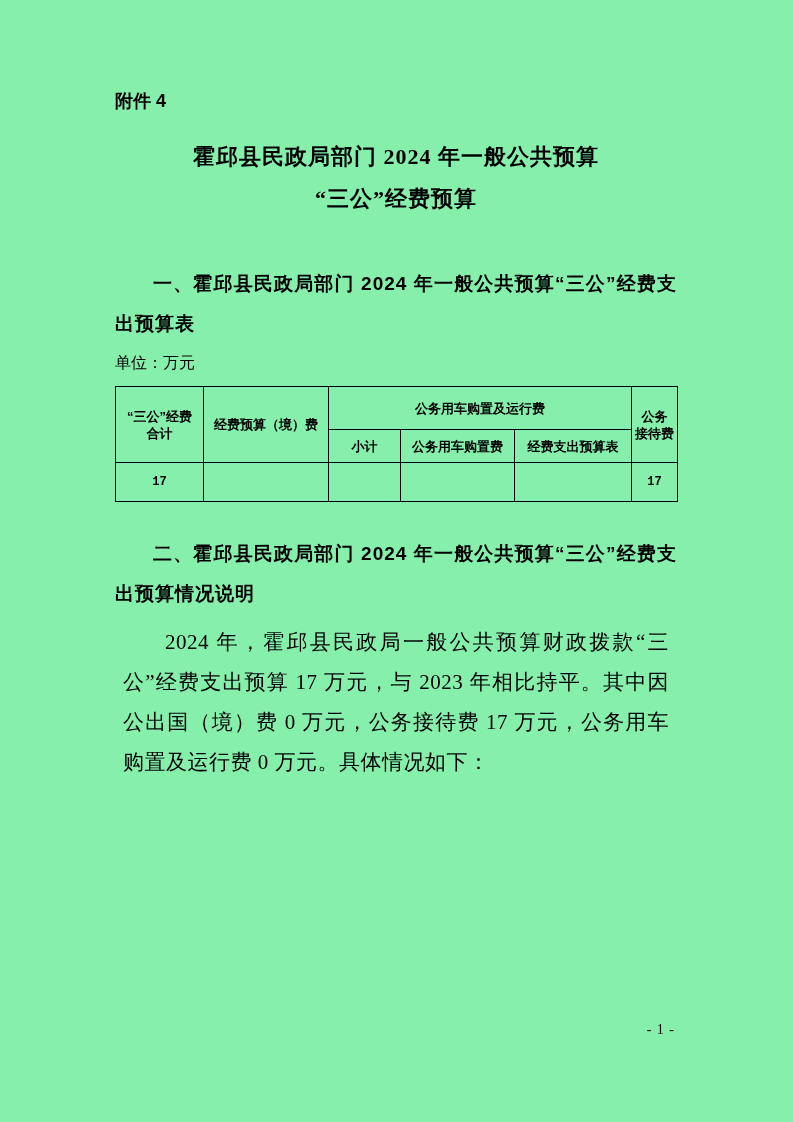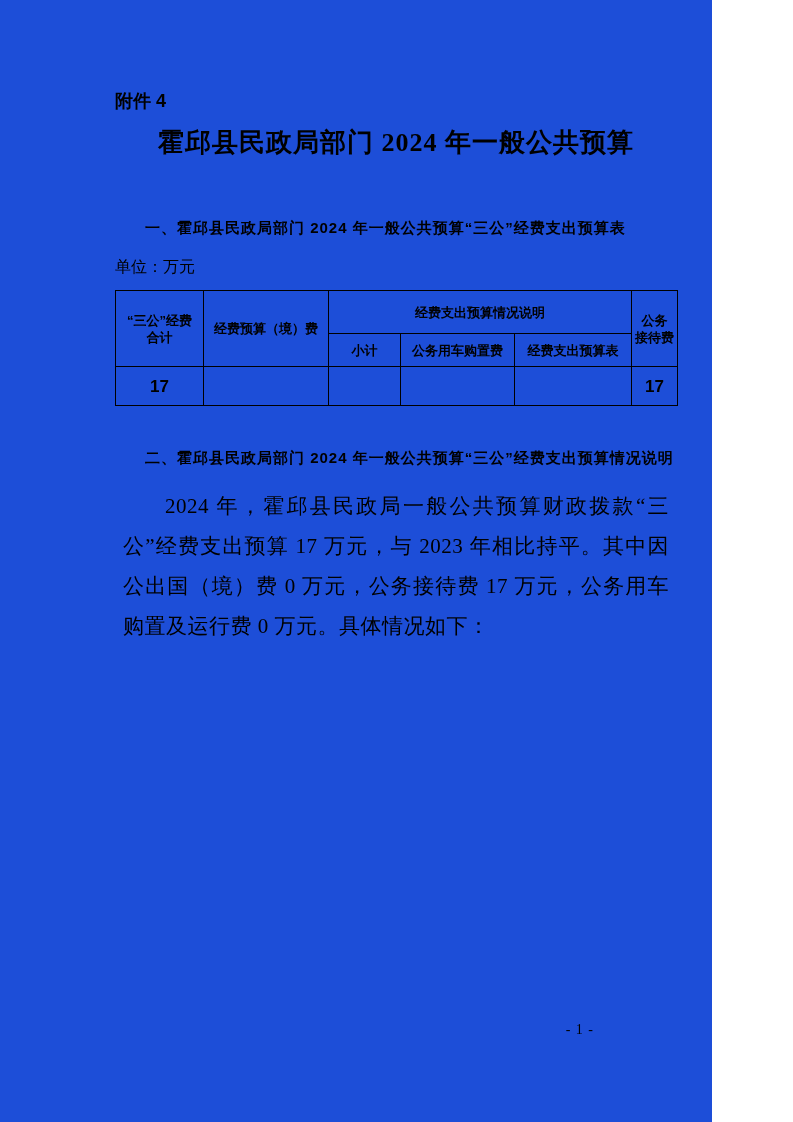--- a/index.html
+++ b/index.html
@@ -2,53 +2,53 @@
 <html><head>
 <meta charset="utf-8">
 <style>
   html, body {
     margin: 0;
     padding: 0;
     background: #ffffff;
   }
   .page {
     position: relative;
-    width: 712px;
+    width: 793px;
     height: 1122px;
-    background: #1d4ed8;
+    background: #86efac;
     color: #000000;
     font-family: "Liberation Serif", serif;
     overflow: hidden;
     box-sizing: border-box;
   }
   .content {
     position: absolute;
     left: 115px;
     top: 0;
     width: 562px;
   }
   .attachment {
     margin-top: 90px;
     font-family: "Liberation Sans", sans-serif;
     font-weight: bold;
     font-size: 18px;
     line-height: 22px;
   }
   .doc-title {
-    margin-top: 10px;
+    margin-top: 24px;
     text-align: center;
     font-weight: bold;
-    font-size: 26px;
+    font-size: 22px;
     line-height: 42px;
     letter-spacing: 1px;
   }
   .sec-heading {
     font-family: "Liberation Sans", sans-serif;
     font-weight: bold;
-    font-size: 15px;
+    font-size: 19px;
     line-height: 40px;
     text-indent: 2em;
     text-align: justify;
     letter-spacing: 1px;
     margin: 0;
   }
   .h1-block { margin-top: 44px; }
   .h2-block { margin-top: 32px; }
   .unit-note {
     margin-top: 8px;
@@ -70,22 +70,22 @@
     vertical-align: middle;
     font-size: 13px;
     font-weight: bold;
     padding: 2px 1px;
     line-height: 17px;
     overflow: hidden;
   }
   table.budget tr.hrow1 th { height: 38px; }
   table.budget tr.hrow2 th { height: 28px; }
   table.budget td.num {
-    font-family: Liberation Sans, sans-serif;
-    font-size: 17px;
+    font-family: Liberation Mono, monospace;
+    font-size: 12px;
     font-weight: bold;
     height: 34px;
   }
   .body-text {
     font-size: 21px;
     line-height: 40px;
     text-indent: 2em;
     text-align: justify;
     letter-spacing: 0.5px;
     margin: 8px;
@@ -104,20 +104,21 @@
 </head>
 <body>
 
 <div class="page">
   <div class="content">
 
     <div class="attachment">附件 4</div>
 
     <div class="doc-title">
       <div>霍邱县民政局部门 2024 年一般公共预算</div>
+      <div>“三公”经费预算</div>
     </div>
 
     <p class="sec-heading h1-block">一、霍邱县民政局部门 2024 年一般公共预算“三公”经费支出预算表</p>
 
     <div class="unit-note">单位：万元</div>
 
     <table class="budget">
       <colgroup>
         <col style="width:88px">
         <col style="width:125px">
@@ -126,21 +127,21 @@
         <col style="width:117px">
         <col style="width:46px">
       </colgroup>
       <thead>
         <tr class="hrow1">
           <th rowspan="2">
             <div>“三公”经费</div>
             <div>合计</div>
           </th>
           <th rowspan="2">经费预算（境）费</th>
-          <th colspan="3">经费支出预算情况说明</th>
+          <th colspan="3">公务用车购置及运行费</th>
           <th rowspan="2">
             <div>公务</div>
             <div>接待费</div>
           </th>
         </tr>
         <tr class="hrow2">
           <th>小计</th>
           <th>公务用车购置费</th>
           <th>经费支出预算表</th>
         </tr>

